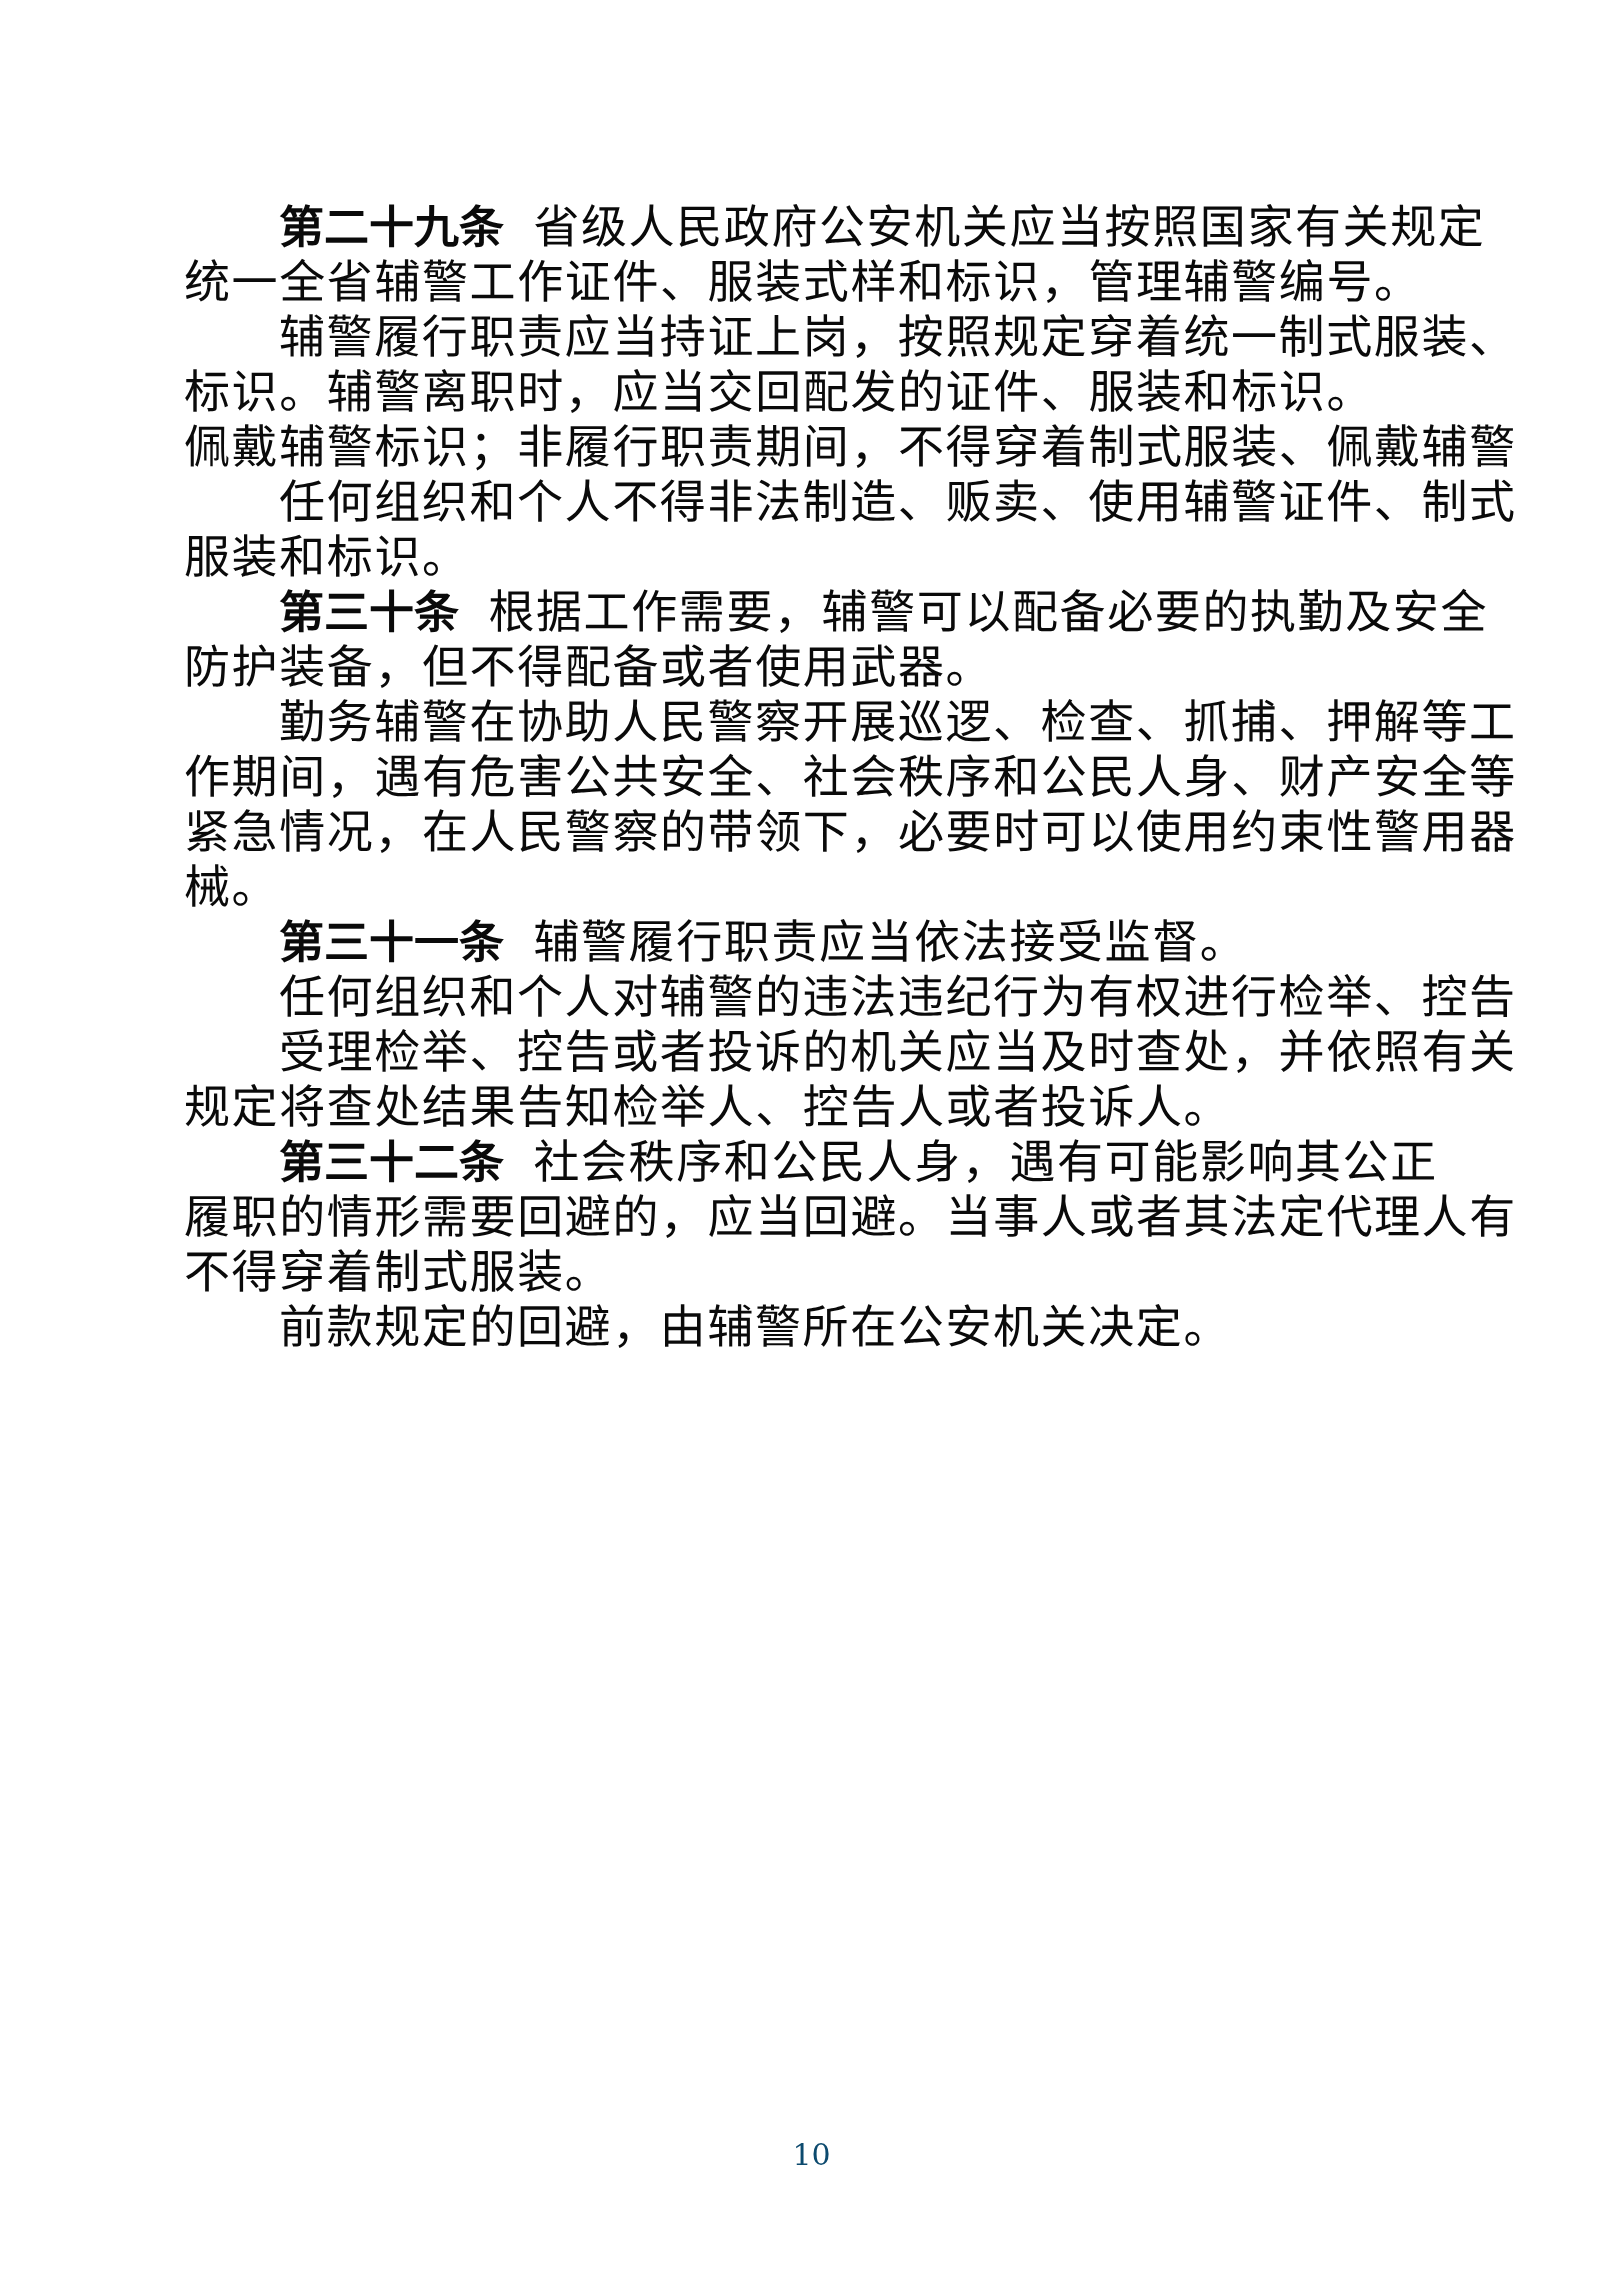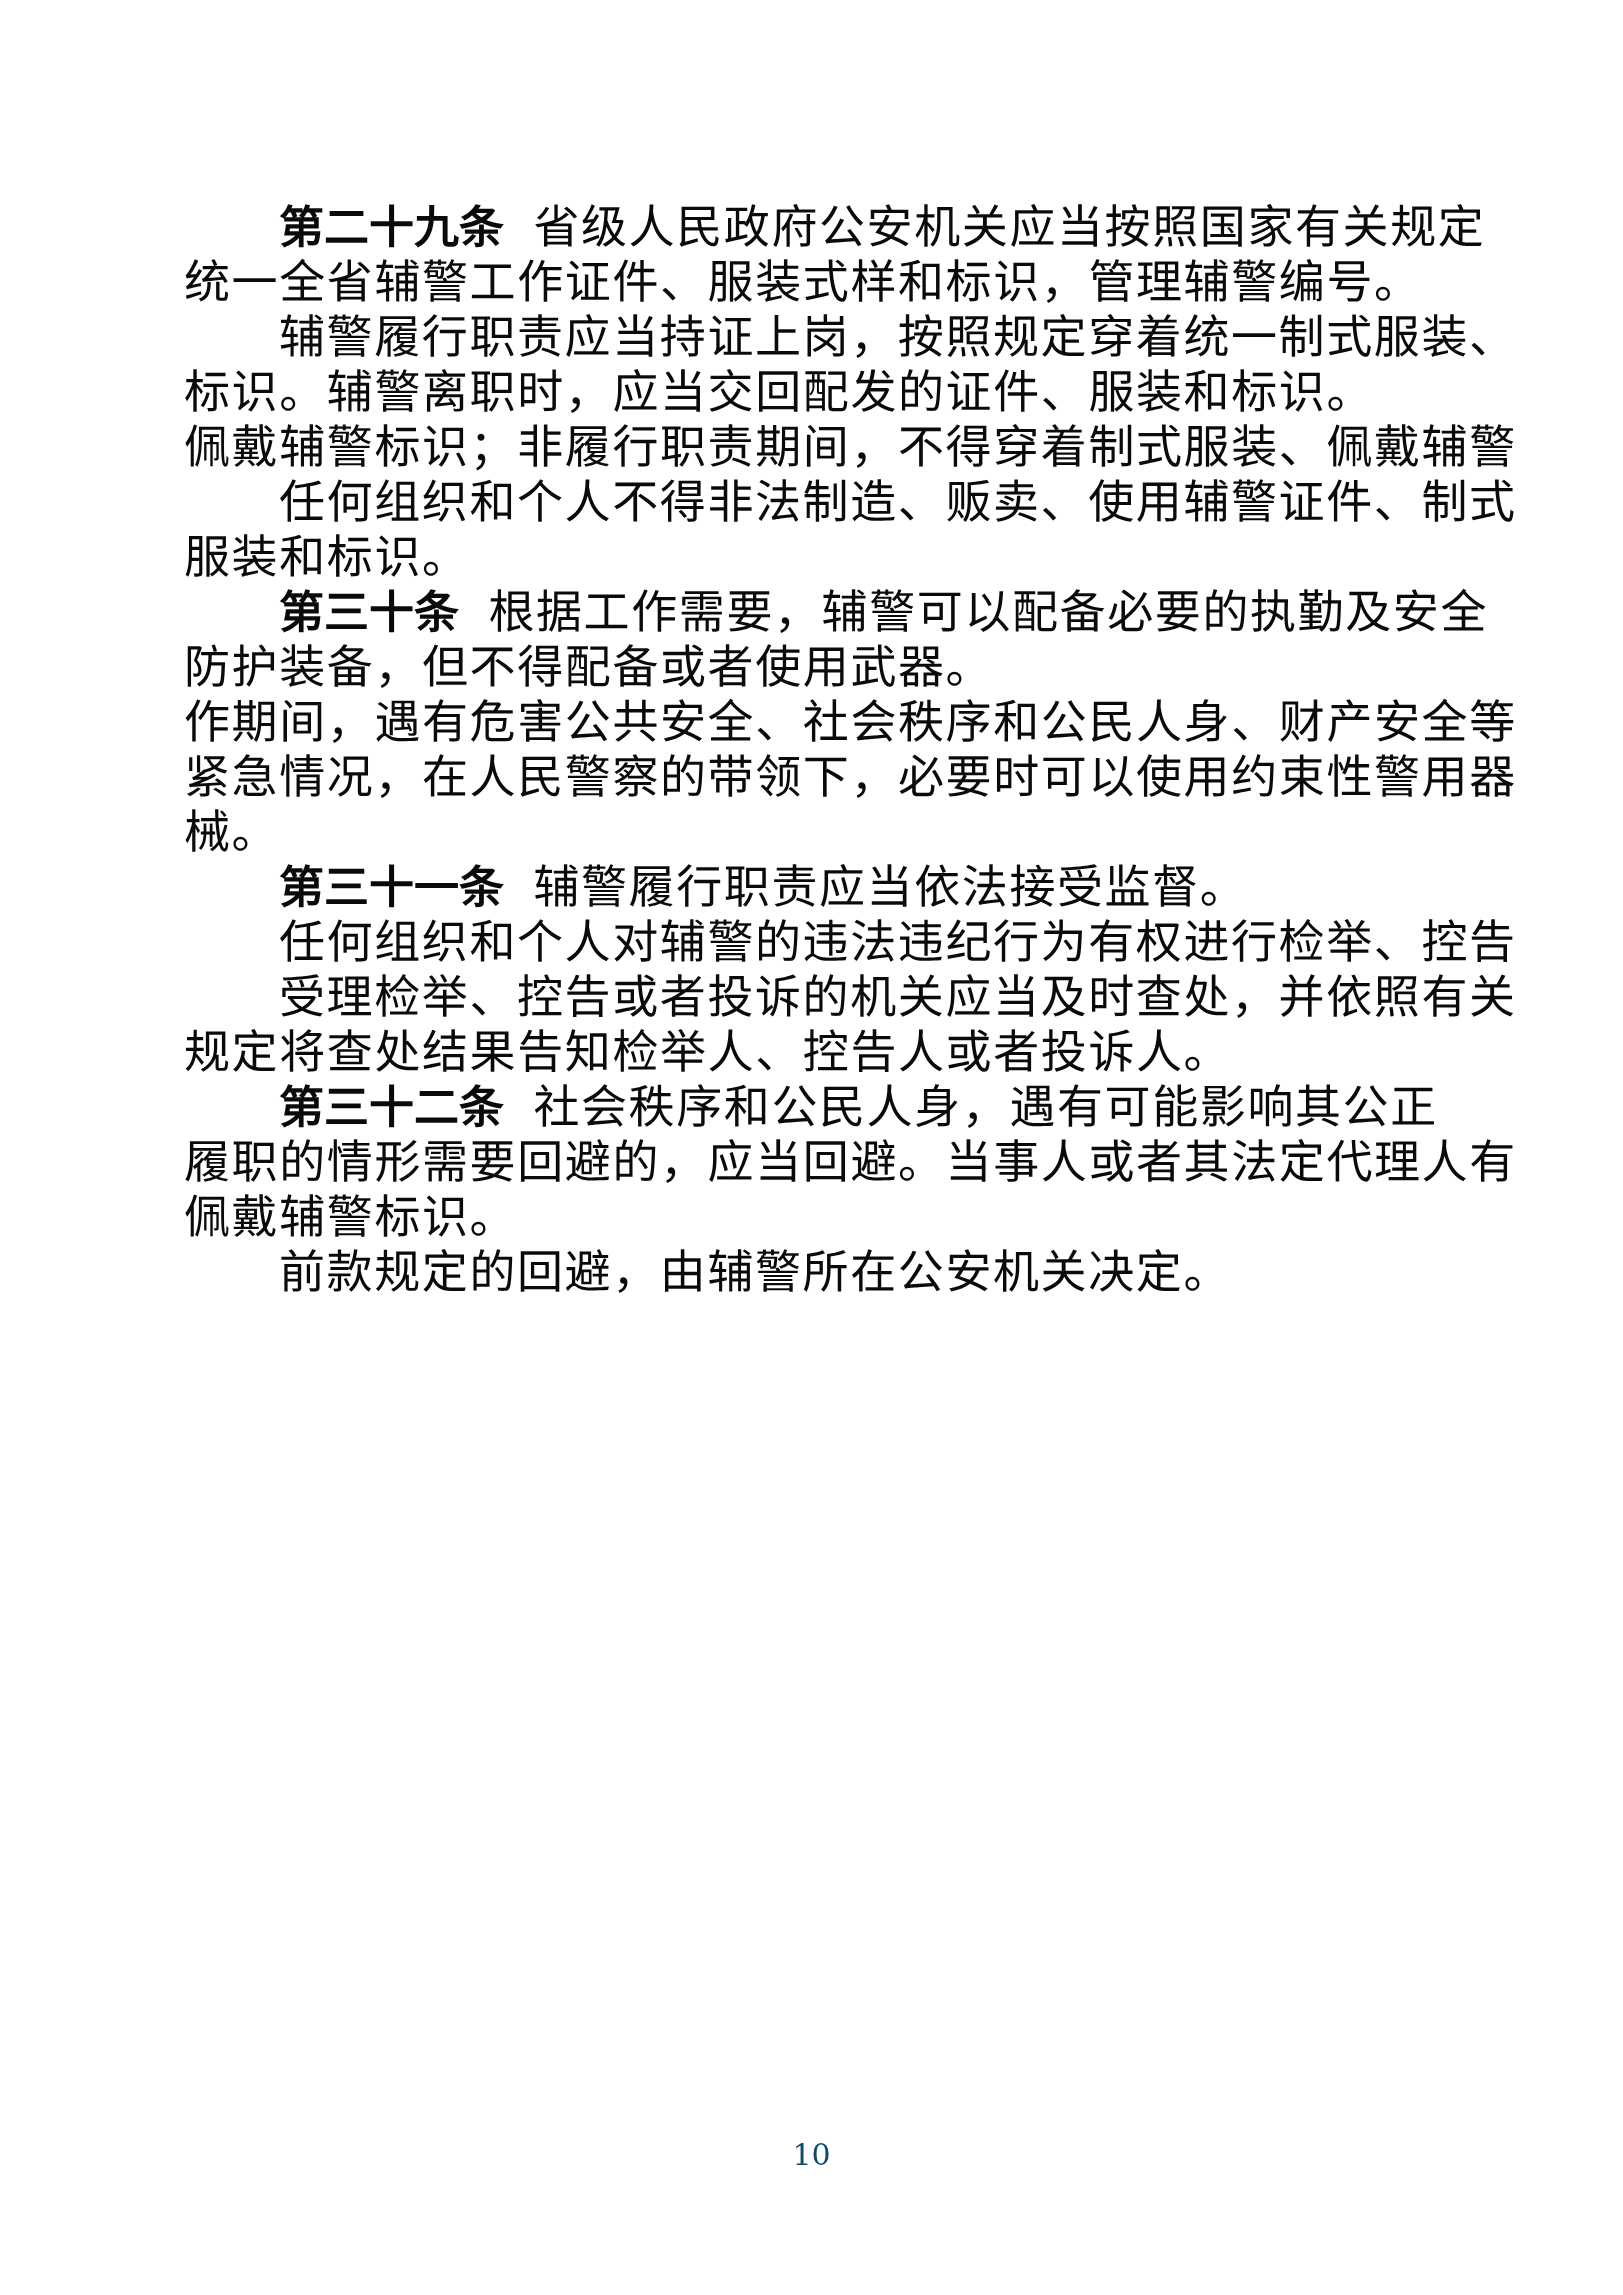--- a/index.html
+++ b/index.html
@@ -80,29 +80,30 @@
 
   <div class="line indent"><span class="article-no">第二十九条</span><span class="gap"></span><span>省级人民政府公安机关应当按照国家有关规定</span></div>
       <div class="line"><span>统一全省辅警工作证件、服装式样和标识，管理辅警编号。</span></div>
       <div class="line indent"><span>辅警履行职责应当持证上岗，按照规定穿着统一制式服装、</span></div>
       <div class="line"><span>标识。辅警离职时，应当交回配发的证件、服装和标识。</span></div>
       <div class="line"><span>佩戴辅警标识；非履行职责期间，不得穿着制式服装、佩戴辅警</span></div>
       <div class="line indent"><span>任何组织和个人不得非法制造、贩卖、使用辅警证件、制式</span></div>
       <div class="line"><span>服装和标识。</span></div>
       <div class="line indent"><span class="article-no">第三十条</span><span class="gap"></span><span>根据工作需要，辅警可以配备必要的执勤及安全</span></div>
       <div class="line"><span>防护装备，但不得配备或者使用武器。</span></div>
+      <div class="line indent"><span>勤务辅警在协助人民警察开展巡逻、检查、抓捕、押解等工</span></div>
       <div class="line"><span>作期间，遇有危害公共安全、社会秩序和公民人身、财产安全等</span></div>
       <div class="line"><span>紧急情况，在人民警察的带领下，必要时可以使用约束性警用器</span></div>
       <div class="line"><span>械。</span></div>
       <div class="line indent"><span class="article-no">第三十一条</span><span class="gap"></span><span>辅警履行职责应当依法接受监督。</span></div>
       <div class="line indent"><span>任何组织和个人对辅警的违法违纪行为有权进行检举、控告</span></div>
       <div class="line indent"><span>受理检举、控告或者投诉的机关应当及时查处，并依照有关</span></div>
       <div class="line"><span>规定将查处结果告知检举人、控告人或者投诉人。</span></div>
       <div class="line indent"><span class="article-no">第三十二条</span><span class="gap"></span><span>社会秩序和公民人身，遇有可能影响其公正</span></div>
       <div class="line"><span>履职的情形需要回避的，应当回避。当事人或者其法定代理人有</span></div>
-      <div class="line"><span>佩戴辅警标识。</span></div>
+      <div class="line"><span>不得穿着制式服装。</span></div>
       <div class="line indent"><span>前款规定的回避，由辅警所在公安机关决定。</span></div>
     </div>
 
   <div class="page-number">10</div>
 
 </div>
 
 
 </body></html>

